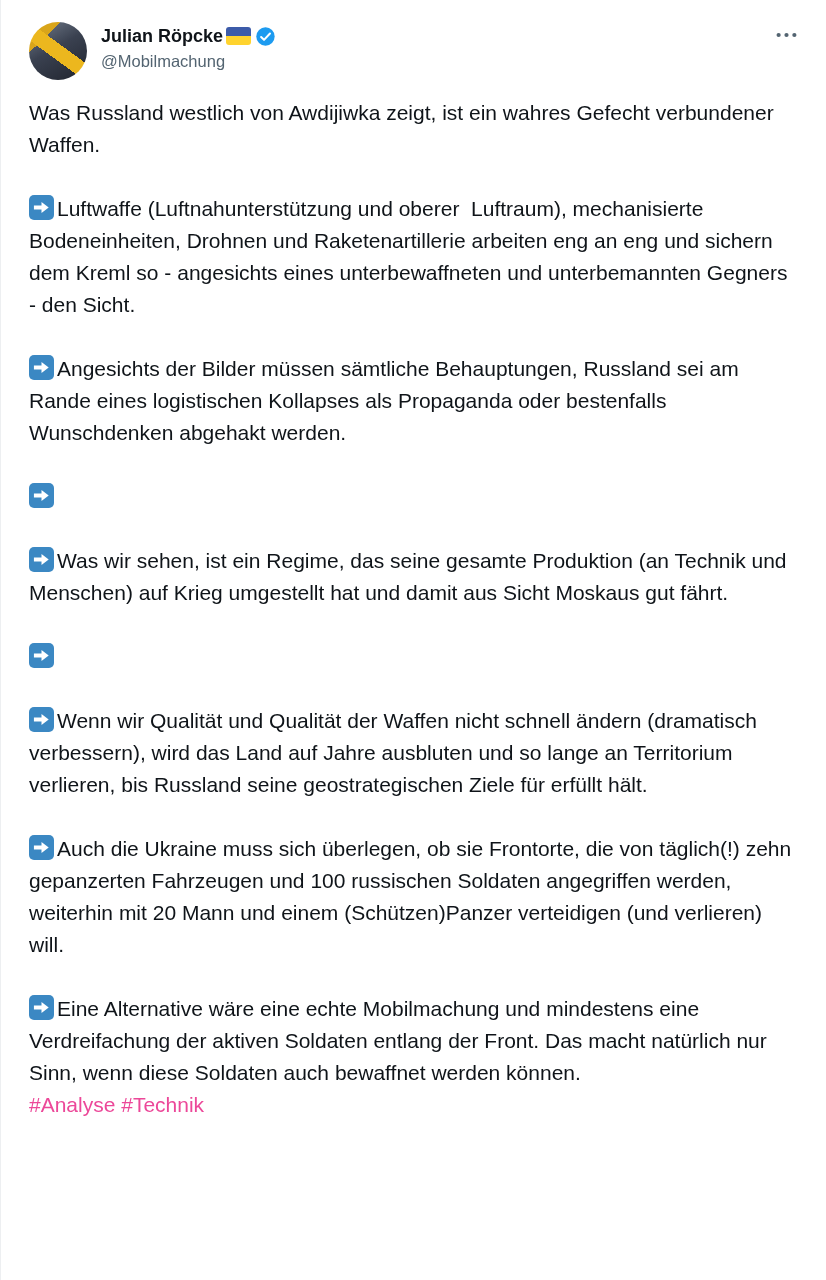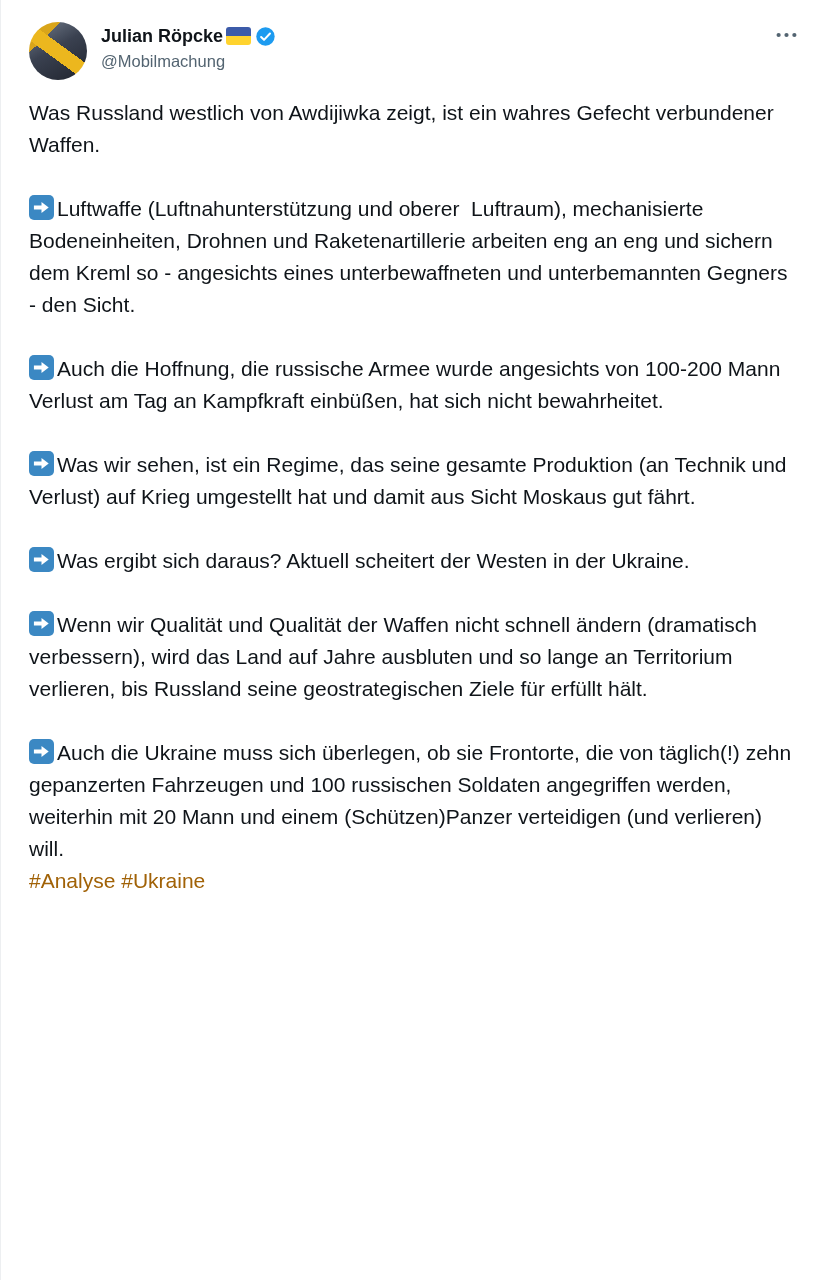--- a/index.html
+++ b/index.html
@@ -36,21 +36,21 @@
   .tweet-text{margin-top:17px;font-size:21px;line-height:32px;color:#0f1419;}
   .para{margin:12px 0 32px 0;}
   .para:last-child{margin-bottom:0;}
   .para-text{white-space:pre-wrap;}
   .arrow-emoji{
     display:inline-block;width:25px;height:25px;background:#3b88c3;
     border-radius:5px;vertical-align:-4px;margin-right:3px;
   }
   .arrow-emoji svg{display:block;width:25px;height:25px;}
   .hashtag-row{font-size:21px;line-height:32px;}
-  .hashtag{color:#a16207;text-decoration:none;cursor:pointer;}
+  .hashtag{color:#ec4899;text-decoration:none;cursor:pointer;}
 </style>
 </head>
 <body>
 
 <div class="page">
 
   <div class="tweet-header">
     <div class="avatar"></div>
 
     <div class="id-block">
@@ -77,38 +77,44 @@
     </div>
   </div>
 
   <div class="tweet-text">
   <p class="para"><span class="para-text">Was Russland westlich von Awdijiwka zeigt, ist ein wahres Gefecht verbundener Waffen.</span></p>
 
   <p class="para"><span class="arrow-emoji"><svg viewBox="-4.5 -4.5 33 33">
             <path d="M2 9.2h10V4.6L21.5 12 12 19.4v-4.6H2z" fill="#ffffff"></path>
           </svg></span><span class="para-text">Luftwaffe (Luftnahunterstützung und oberer  Luftraum), mechanisierte  Bodeneinheiten, Drohnen und Raketenartillerie arbeiten eng an eng und sichern dem Kreml so - angesichts eines unterbewaffneten und unterbemannten Gegners - den Sicht.</span></p>
 
+  <p class="para"><span class="arrow-emoji"><svg viewBox="-4.5 -4.5 33 33">
+            <path d="M2 9.2h10V4.6L21.5 12 12 19.4v-4.6H2z" fill="#ffffff"></path>
+          </svg></span><span class="para-text">Angesichts der Bilder müssen sämtliche Behauptungen, Russland sei am Rande eines logistischen Kollapses als Propaganda oder bestenfalls Wunschdenken abgehakt werden.</span></p>
 
   <p class="para"><span class="arrow-emoji"><svg viewBox="-4.5 -4.5 33 33">
             <path d="M2 9.2h10V4.6L21.5 12 12 19.4v-4.6H2z" fill="#ffffff"></path>
-          </svg></span><span class="para-text">Auch die Hoffnung, die russische Armee wurde angesichts von 100-200 Mann Verlust am Tag an Kampfkraft einbüßen, hat sich nicht bewahrheitet.</span></p>
+          </svg></span></p>
 
   <p class="para"><span class="arrow-emoji"><svg viewBox="-4.5 -4.5 33 33">
             <path d="M2 9.2h10V4.6L21.5 12 12 19.4v-4.6H2z" fill="#ffffff"></path>
-          </svg></span><span class="para-text">Was wir sehen, ist ein Regime, das seine gesamte Produktion (an Technik und Verlust) auf Krieg umgestellt hat und damit aus Sicht Moskaus gut fährt.</span></p>
+          </svg></span><span class="para-text">Was wir sehen, ist ein Regime, das seine gesamte Produktion (an Technik und Menschen) auf Krieg umgestellt hat und damit aus Sicht Moskaus gut fährt.</span></p>
 
   <p class="para"><span class="arrow-emoji"><svg viewBox="-4.5 -4.5 33 33">
             <path d="M2 9.2h10V4.6L21.5 12 12 19.4v-4.6H2z" fill="#ffffff"></path>
-          </svg></span><span class="para-text">Was ergibt sich daraus? Aktuell scheitert der Westen in der Ukraine.</span></p>
+          </svg></span></p>
 
   <p class="para"><span class="arrow-emoji"><svg viewBox="-4.5 -4.5 33 33">
             <path d="M2 9.2h10V4.6L21.5 12 12 19.4v-4.6H2z" fill="#ffffff"></path>
           </svg></span><span class="para-text">Wenn wir Qualität und Qualität der Waffen nicht schnell ändern (dramatisch verbessern), wird das Land auf Jahre ausbluten und so lange an Territorium verlieren, bis Russland seine geostrategischen Ziele für erfüllt hält.</span></p>
 
   <p class="para"><span class="arrow-emoji"><svg viewBox="-4.5 -4.5 33 33">
             <path d="M2 9.2h10V4.6L21.5 12 12 19.4v-4.6H2z" fill="#ffffff"></path>
           </svg></span><span class="para-text">Auch die Ukraine muss sich überlegen, ob sie Frontorte, die von täglich(!) zehn gepanzerten Fahrzeugen und 100 russischen Soldaten angegriffen werden, weiterhin mit 20 Mann und einem (Schützen)Panzer verteidigen (und verlieren) will.</span></p>
 
+  <p class="para"><span class="arrow-emoji"><svg viewBox="-4.5 -4.5 33 33">
+            <path d="M2 9.2h10V4.6L21.5 12 12 19.4v-4.6H2z" fill="#ffffff"></path>
+          </svg></span><span class="para-text">Eine Alternative wäre eine echte Mobilmachung und mindestens eine Verdreifachung der aktiven Soldaten entlang der Front. Das macht natürlich nur Sinn, wenn diese Soldaten auch bewaffnet werden können.</span></p>
 </div>
 
-  <div class="hashtag-row"><a class="hashtag" href="#">#Analyse</a> <a class="hashtag" href="#">#Ukraine</a></div>
+  <div class="hashtag-row"><a class="hashtag" href="#">#Analyse</a> <a class="hashtag" href="#">#Technik</a></div>
 
 </div>
 
 </body></html>

